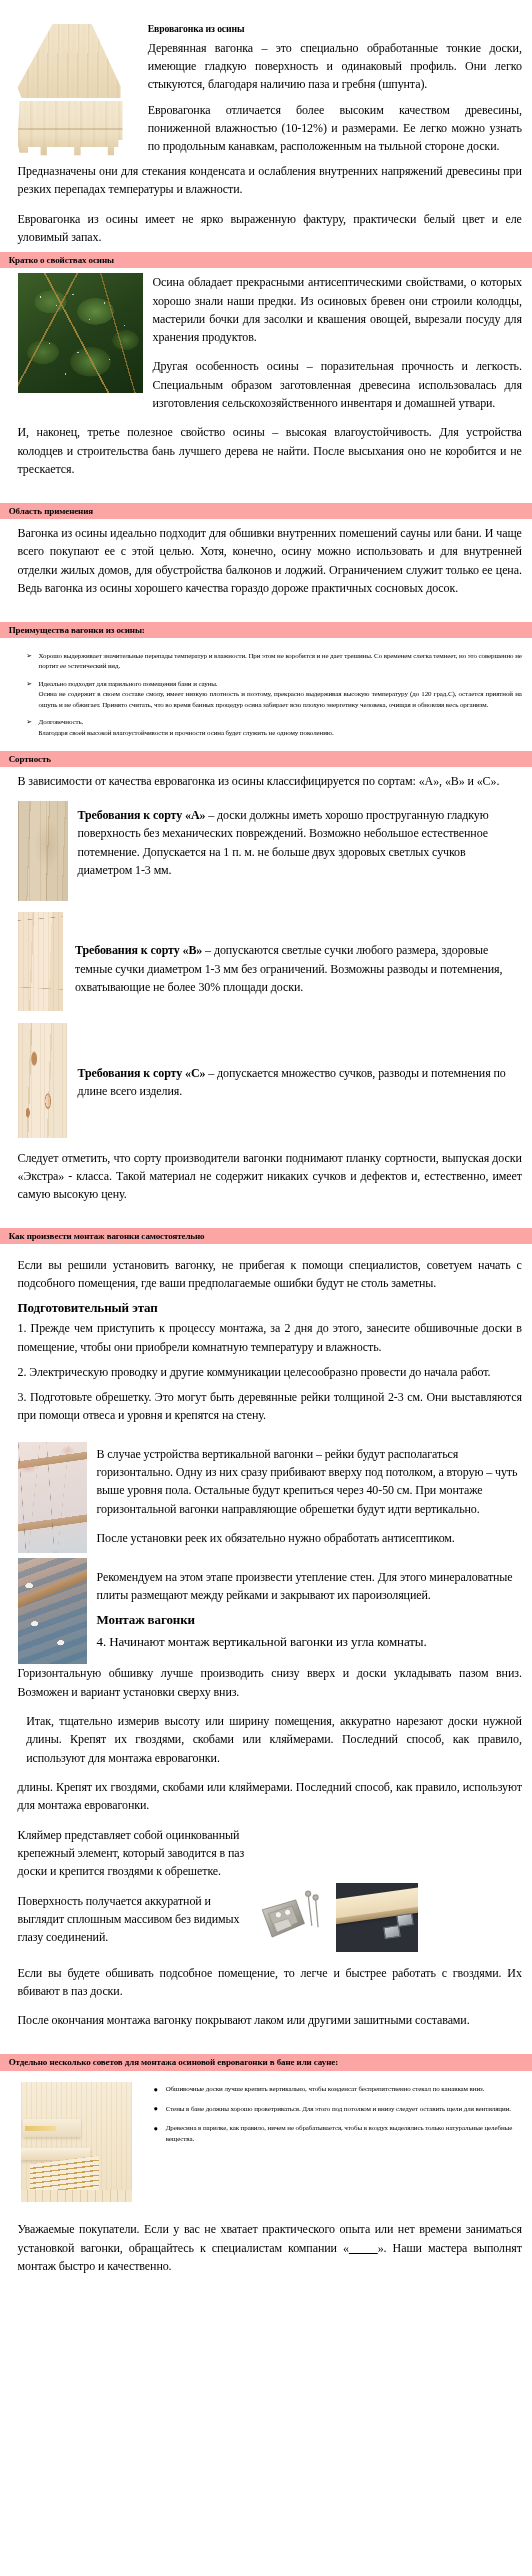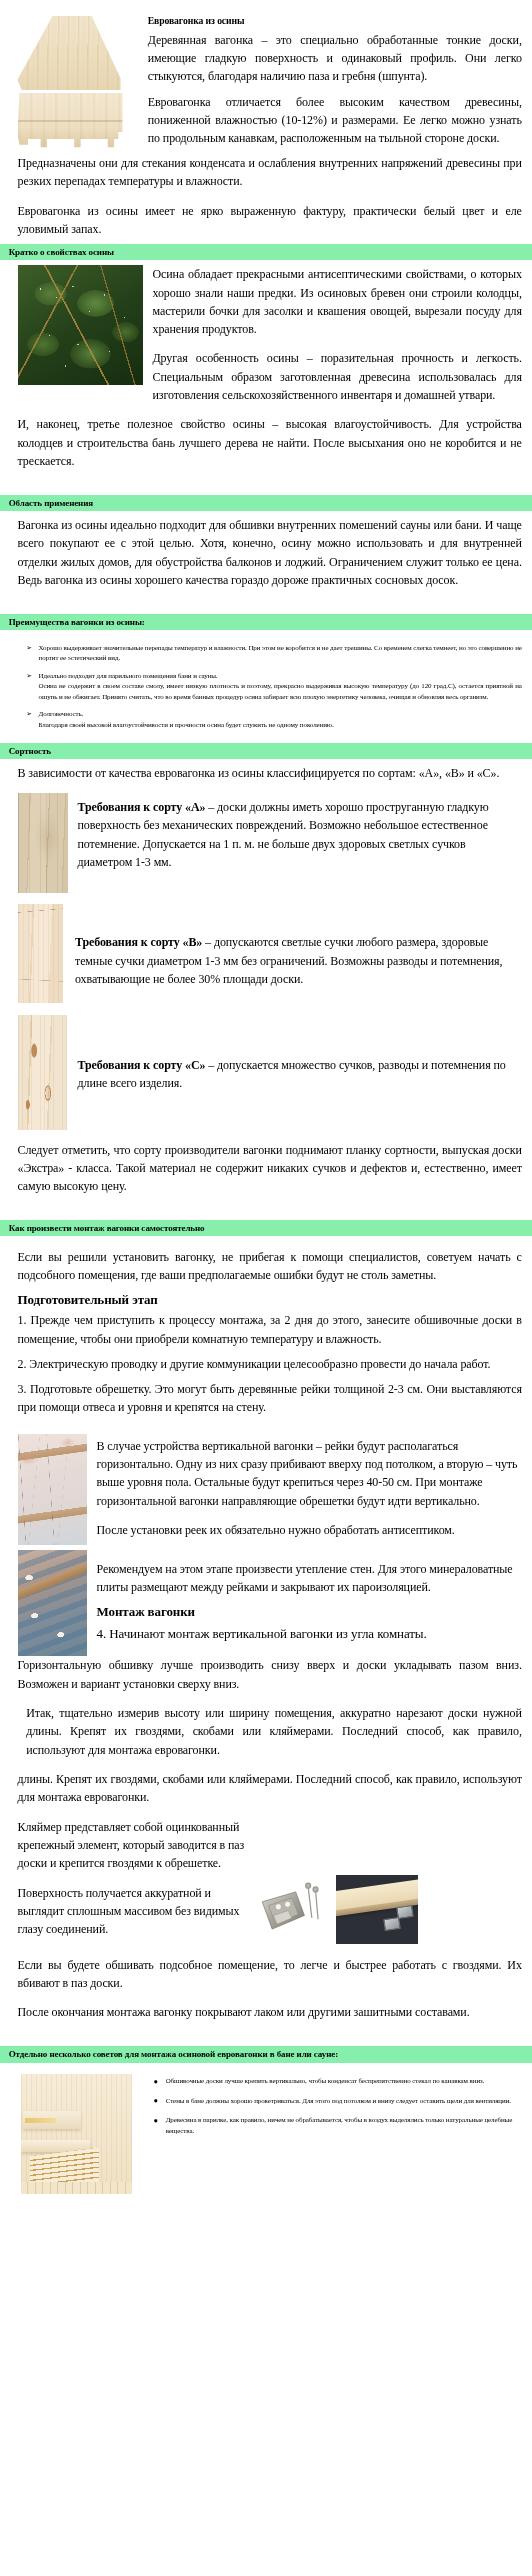--- a/index.html
+++ b/index.html
@@ -4,42 +4,42 @@
 <style>
   html, body { margin:0; padding:0; }
   body {
     width: 533px;
     background: #ffffff;
     font-family: "Liberation Serif", "DejaVu Serif", serif;
     color: #000000;
   }
   .page {
     width: 533px;
-    margin: 0 auto;
+    margin: 8px auto;
     position: relative;
     padding: 0;
     box-sizing: border-box;
   }
   .inner { padding: 0 11.2px 0 17.5px; }
 
   h1.doc-title {
     font-family: "Liberation Serif", serif;
     font-size: 9.7px;
     font-weight: bold;
     margin: 11.2px 0 0 0;
     padding: 0;
     text-align: left;
     letter-spacing: -0.1px;
   }
   h2.band {
     font-size: 9px;
     font-weight: bold;
     margin: 0;
     padding: 3.1px 6.2px 3.1px 8.7px;
-    background: #86efac;
+    background: #fca5a5;
     letter-spacing: -0.1px;
   }
   h3.sub {
     font-size: 13px;
     font-weight: bold;
     margin: 7.5px 0 3.7px 0;
     letter-spacing: -0.1px;
   }
   p {
     font-size: 12px;
@@ -528,17 +528,18 @@
           </li>
           <li>
             <span class="marker">●</span>
             <span>Древесина в парилке, как правило, ничем не обрабатывается, чтобы в воздух выделялись только натуральные целебные вещества.</span>
           </li>
         </ul>
       </div>
     </div>
 
     <div class="spacer-lg"></div>
+    <p><span>Уважаемые покупатели. Если у вас не хватает практического опыта или нет времени заниматься установкой вагонки, обращайтесь к специалистам компании «</span><span class="underline-blank">____</span><span>». Наши мастера выполнят монтаж быстро и качественно.</span></p>
     <div class="spacer-md"></div>
   </div>
 
 </div>
 
 
 </body></html>

